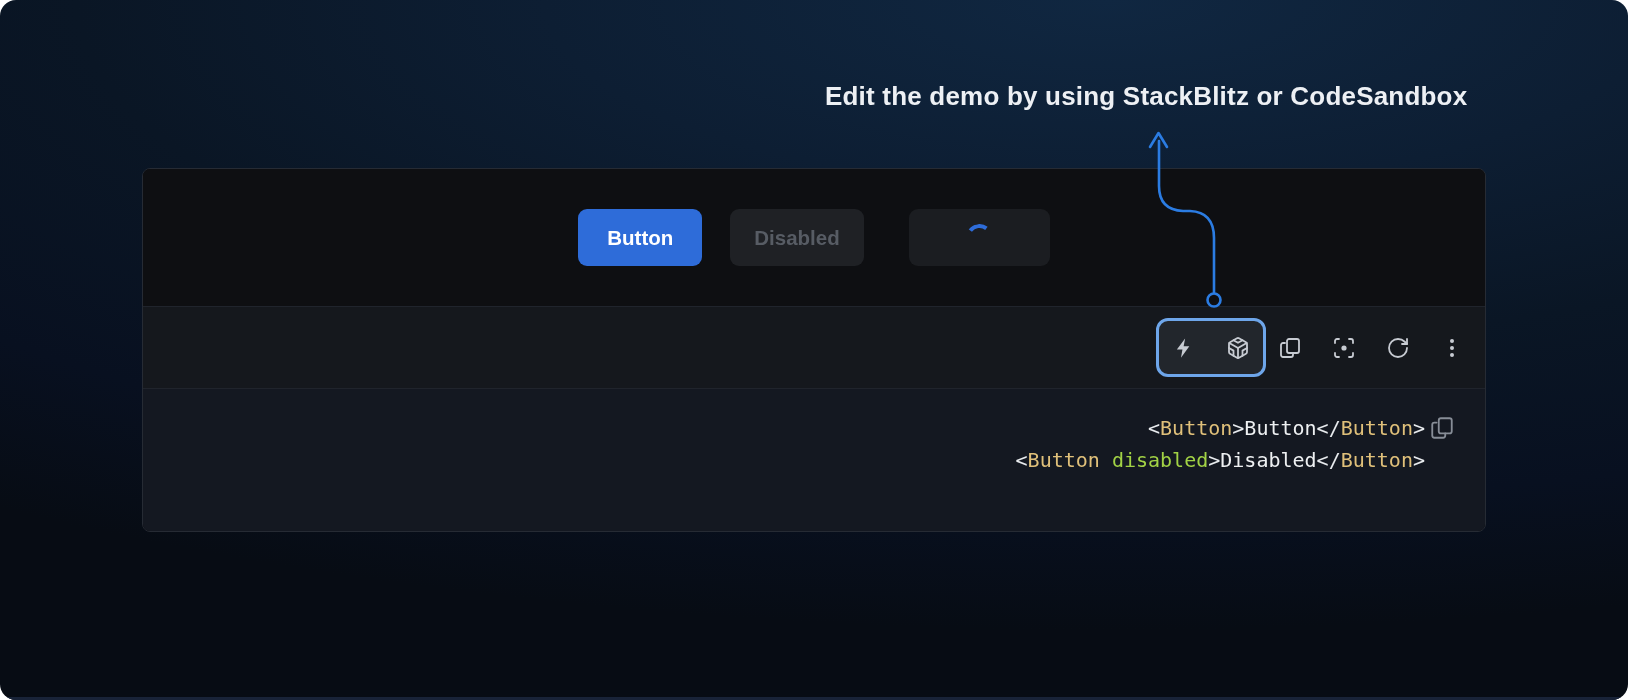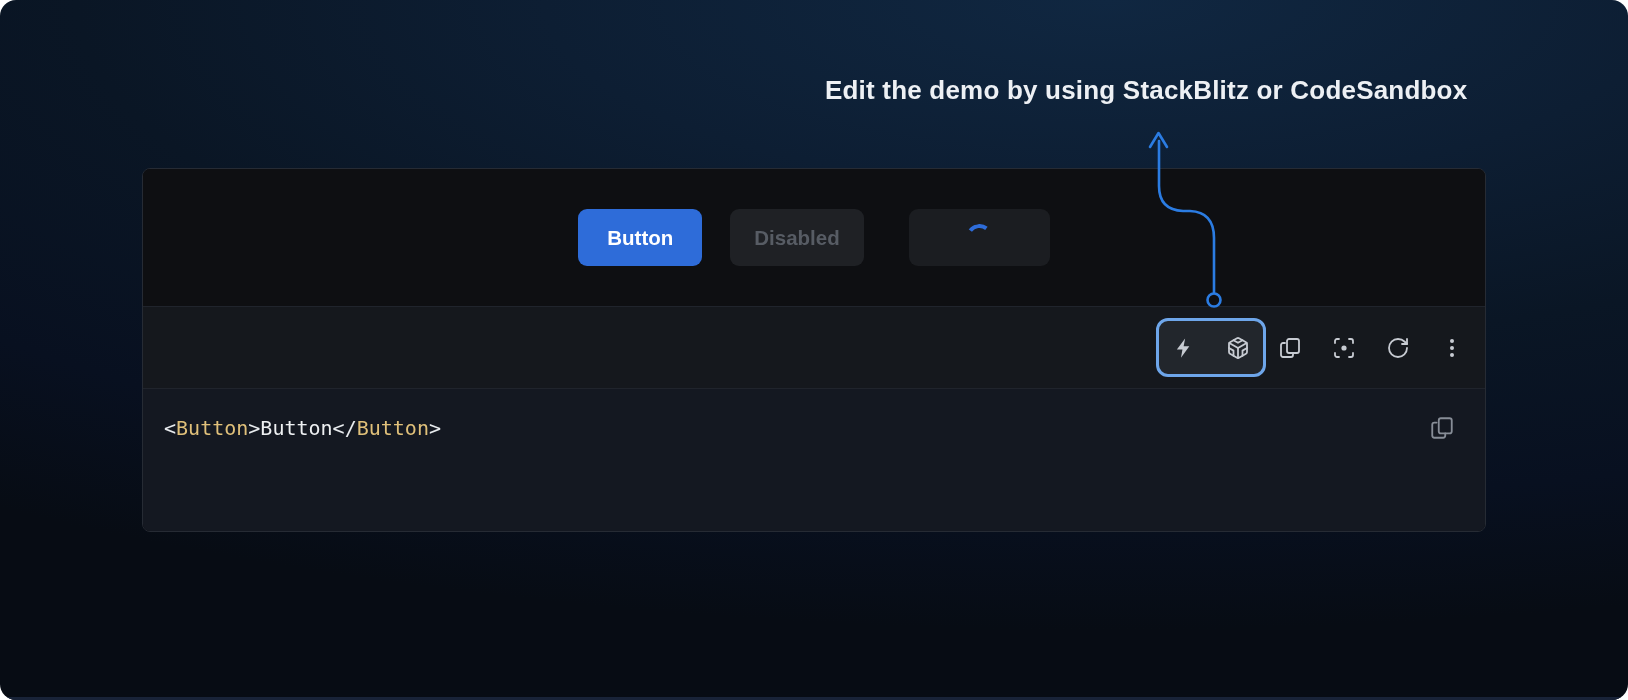--- a/index.html
+++ b/index.html
@@ -2,21 +2,21 @@
 <html><head>
 <meta charset="utf-8">
 <style>
   html,body{margin:0;padding:0;background:#ffffff;}
   body{width:1628px;height:700px;position:relative;overflow:hidden;
        font-family:"Liberation Sans",sans-serif;}
   .screen{position:absolute;inset:0;border-radius:16px;overflow:hidden;
     background:radial-gradient(115% 90% at 68% 0%, #102741 0%, #0d1e33 30%, #0a1625 55%, #081020 80%, #070c14 100%);}
   .screen::after{content:"";position:absolute;left:0;right:0;bottom:0;height:3px;background:#182338;}
 
-  .headline{position:absolute;left:825px;top:75px;font-size:26px;font-weight:700;
+  .headline{position:absolute;left:825px;top:81px;font-size:26px;font-weight:700;
     color:#edf0f4;letter-spacing:.2px;white-space:nowrap;}
 
   .arrow-svg{position:absolute;left:0;top:0;width:1628px;height:700px;pointer-events:none;}
 
   
   .card{position:absolute;left:142px;top:168px;width:1344px;height:364px;
     border:1px solid #262b34;border-radius:8px;box-sizing:border-box;
     display:flex;flex-direction:column;overflow:hidden;background:#0e0f12;}
   .preview{height:137px;flex:0 0 137px;background:#0e0f12;display:flex;
     align-items:center;justify-content:center;gap:28px;}
@@ -37,21 +37,21 @@
   .hl-group{width:110px;height:59px;box-sizing:border-box;border:3px solid #6ea6ea;border-radius:12px;
     background:#22262c;display:flex;align-items:center;justify-content:center;gap:30px;margin-right:12px;}
   .icon-btn{width:24px;height:24px;padding:0;border:none;background:transparent;color:#c7cbd2;
     display:inline-flex;align-items:center;justify-content:center;cursor:pointer;}
   .icon-btn + .icon-btn{margin-left:30px;}
   .hl-group .icon-btn + .icon-btn{margin-left:0;}
   .icon-btn svg{display:block;}
 
   
   .codeblock{flex:1;background:#141821;border-top:1px solid #20242c;position:relative;
-    padding:23px 60px 0 21px;box-sizing:border-box;}
+    padding:23px 60px 0 21px;box-sizing:border-box;text-align:right;}
   .code-line{font-family:"DejaVu Sans Mono","Liberation Mono",monospace;font-size:20px;
     line-height:32px;white-space:pre;}
   .tok-punct{color:#e8ebee;}
   .tok-text{color:#eef0f2;}
   .tok-tag{color:#e0c07a;}
   .tok-attr{color:#a2d245;}
   .code-copy{position:absolute;top:26px;right:30px;width:26px;height:26px;border:none;
     background:transparent;color:#878d97;padding:0;cursor:pointer;}
 </style>
 </head>
@@ -136,20 +136,21 @@
               <circle cx="12" cy="12" r="2"></circle>
               <circle cx="12" cy="19" r="2"></circle>
           </svg>
         </span>
       </button>
     </div>
 
     <div class="codeblock">
       <div>
           <div class="code-line"><span class="tok-punct">&lt;</span><span class="tok-tag">Button</span><span class="tok-punct">&gt;</span><span class="tok-text">Button</span><span class="tok-punct">&lt;/</span><span class="tok-tag">Button</span><span class="tok-punct">&gt;</span></div>
+          <div class="code-line"><span class="tok-punct">&lt;</span><span class="tok-tag">Button</span><span class="tok-punct"> </span><span class="tok-attr">disabled</span><span class="tok-punct">&gt;</span><span class="tok-text">Disabled</span><span class="tok-punct">&lt;/</span><span class="tok-tag">Button</span><span class="tok-punct">&gt;</span></div>
         </div>
       <button class="code-copy">
         <span>
           <svg width="26" height="26" viewBox="0 0 24 24" fill="none" stroke="currentColor" stroke-width="1.7" stroke-linecap="round" stroke-linejoin="round">
             <rect x="9" y="3" width="12" height="14" rx="2"></rect>
             <path d="M15 17v2a2 2 0 0 1-2 2H5a2 2 0 0 1-2-2V9a2 2 0 0 1 2-2h2"></path>
           </svg>
         </span>
       </button>
     </div>

